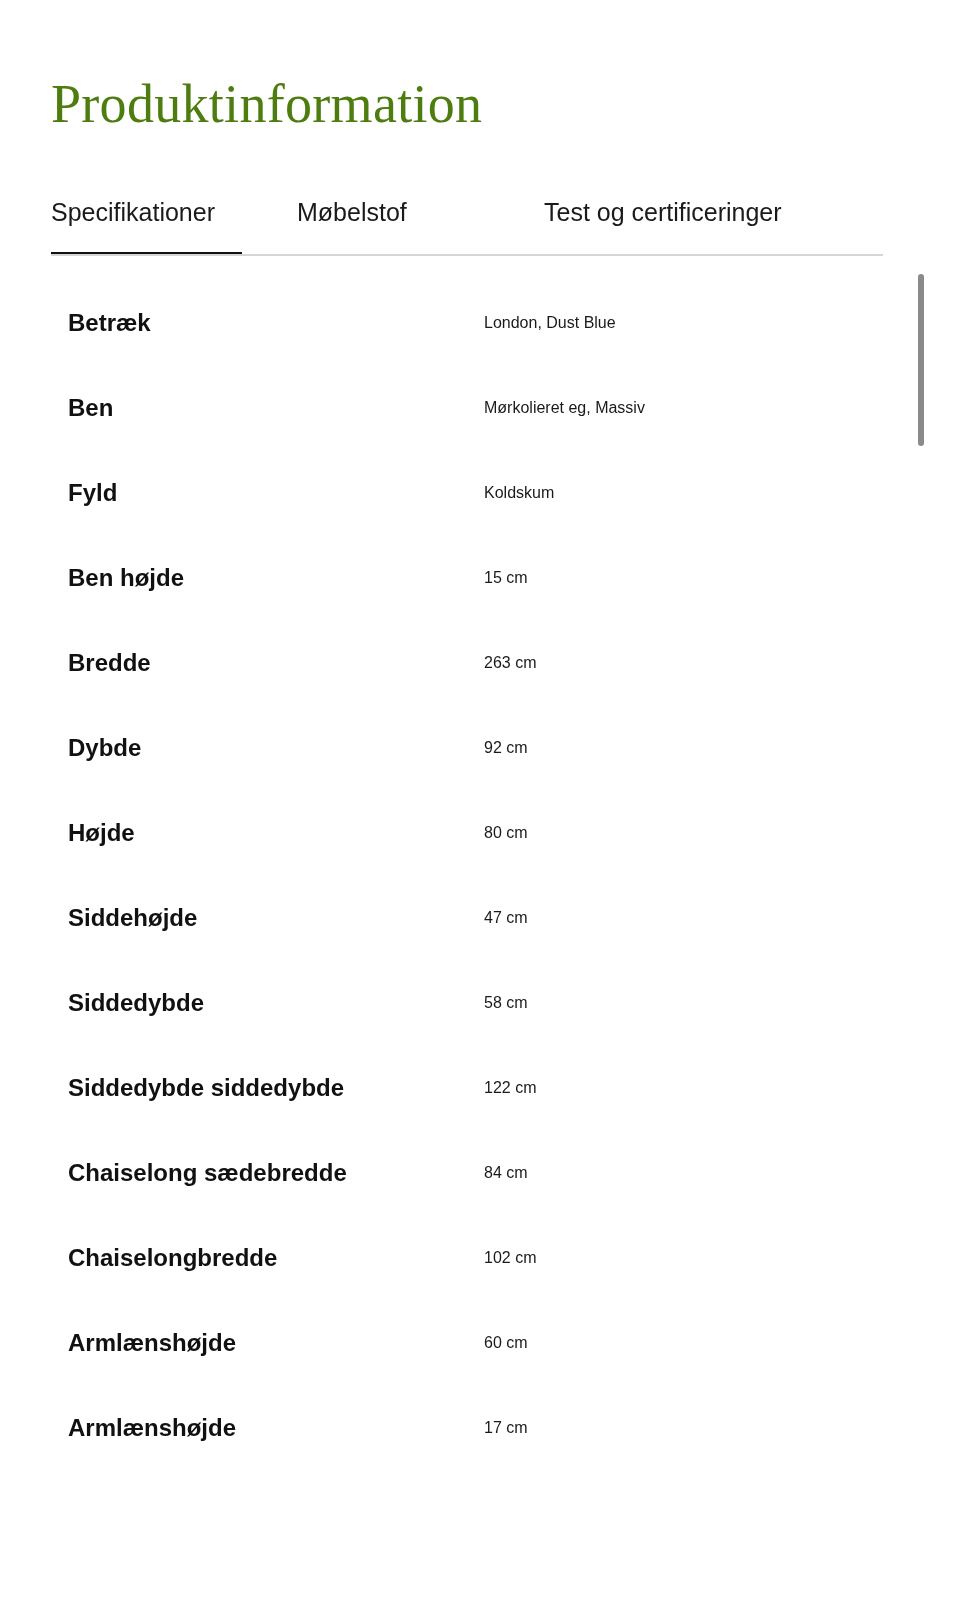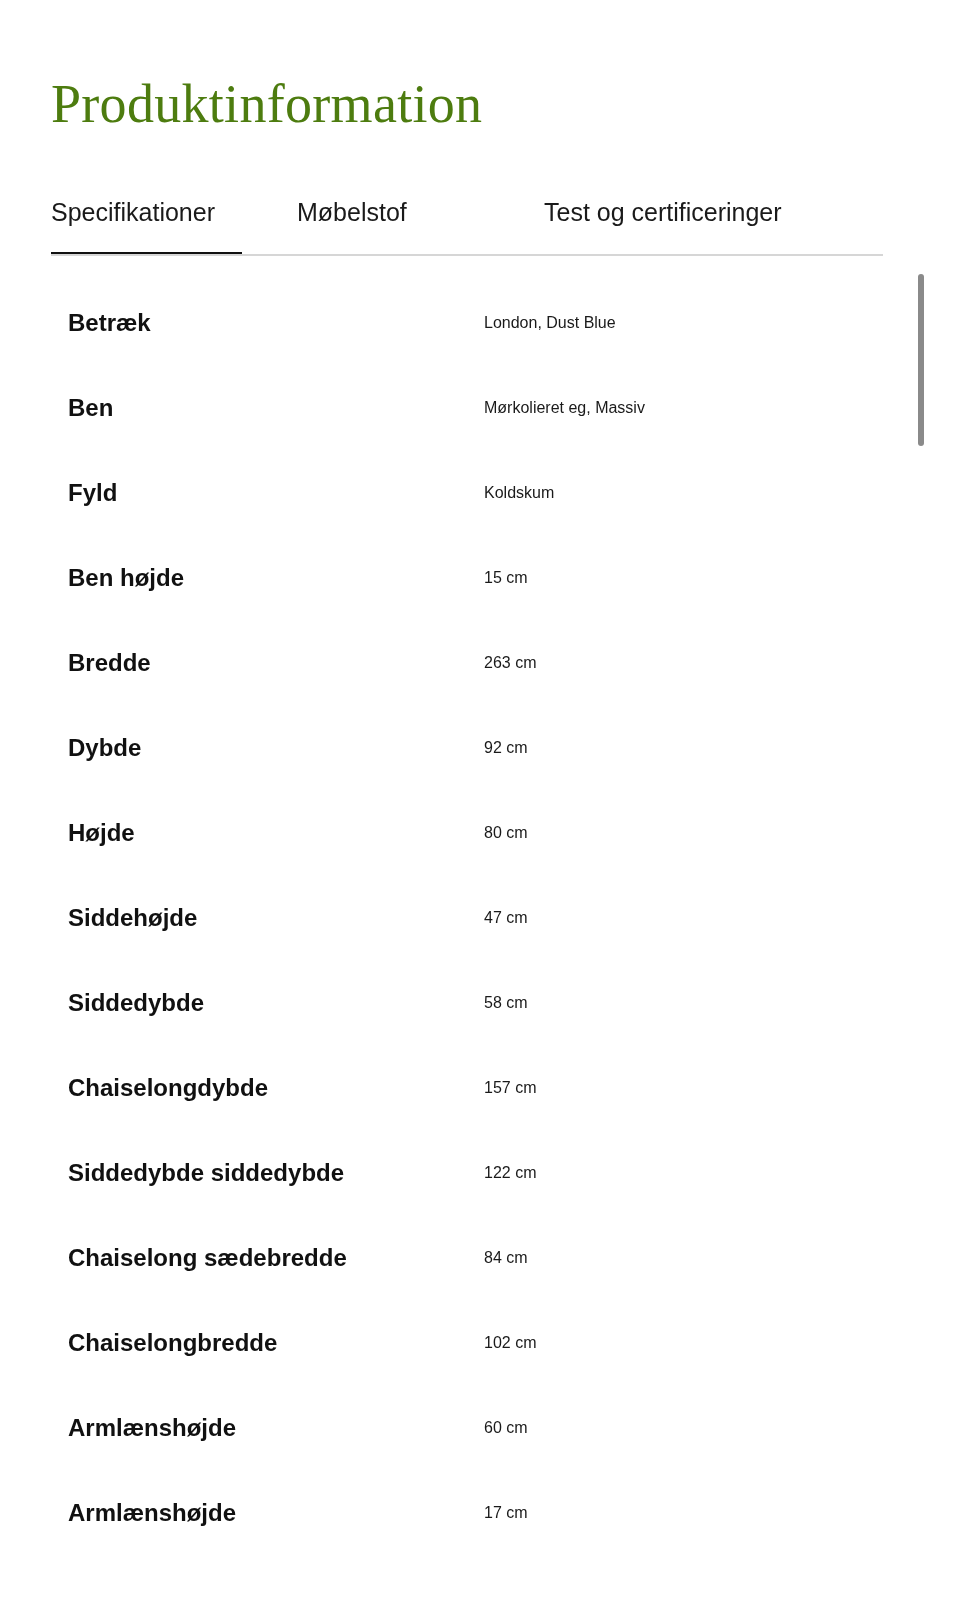--- a/index.html
+++ b/index.html
@@ -146,24 +146,20 @@
   </div>
   <div class="spec-row">
     <span class="spec-label">Siddehøjde</span>
     <span class="spec-value">47 cm</span>
   </div>
   <div class="spec-row">
     <span class="spec-label">Siddedybde</span>
     <span class="spec-value">58 cm</span>
   </div>
   <div class="spec-row">
-    <span class="spec-label">Chaiselongdybde</span>
-    <span class="spec-value">157 cm</span>
-  </div>
-  <div class="spec-row">
     <span class="spec-label">Siddedybde siddedybde</span>
     <span class="spec-value">122 cm</span>
   </div>
   <div class="spec-row">
     <span class="spec-label">Chaiselong sædebredde</span>
     <span class="spec-value">84 cm</span>
   </div>
   <div class="spec-row">
     <span class="spec-label">Chaiselongbredde</span>
     <span class="spec-value">102 cm</span>

